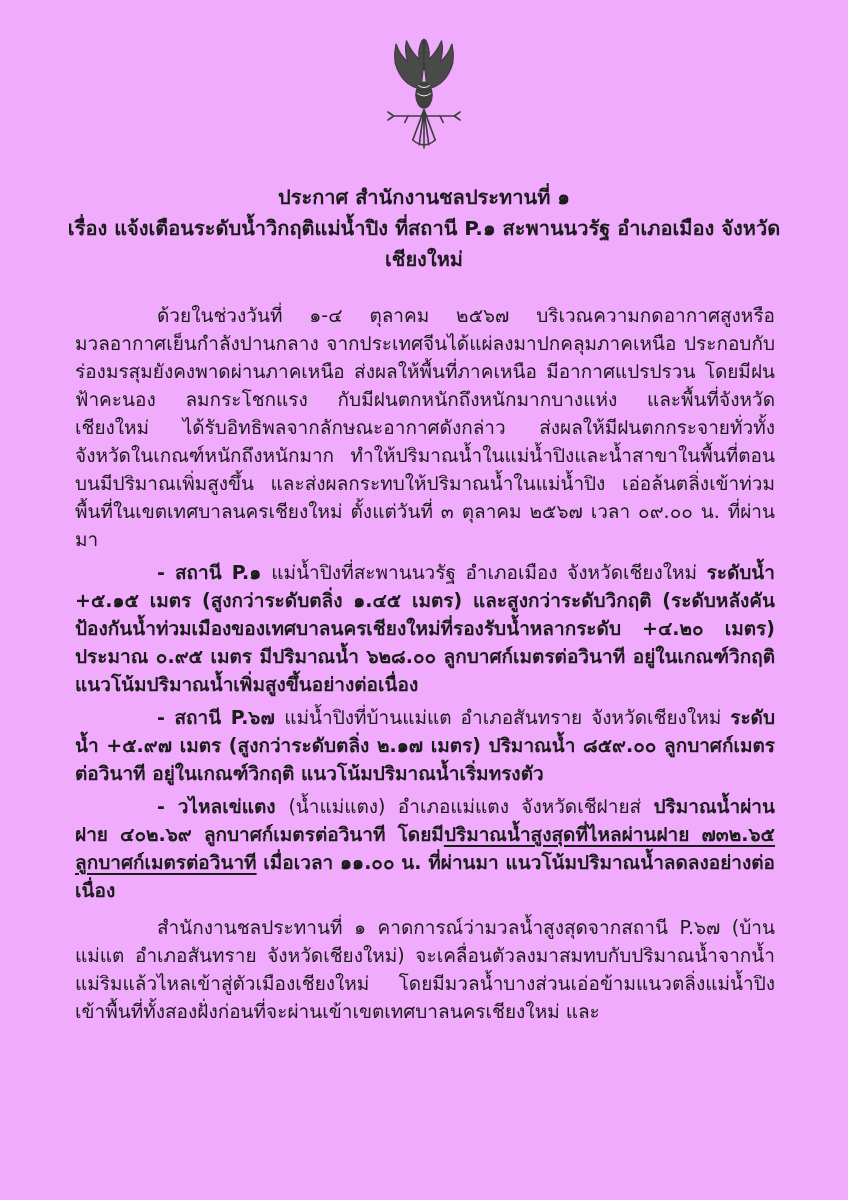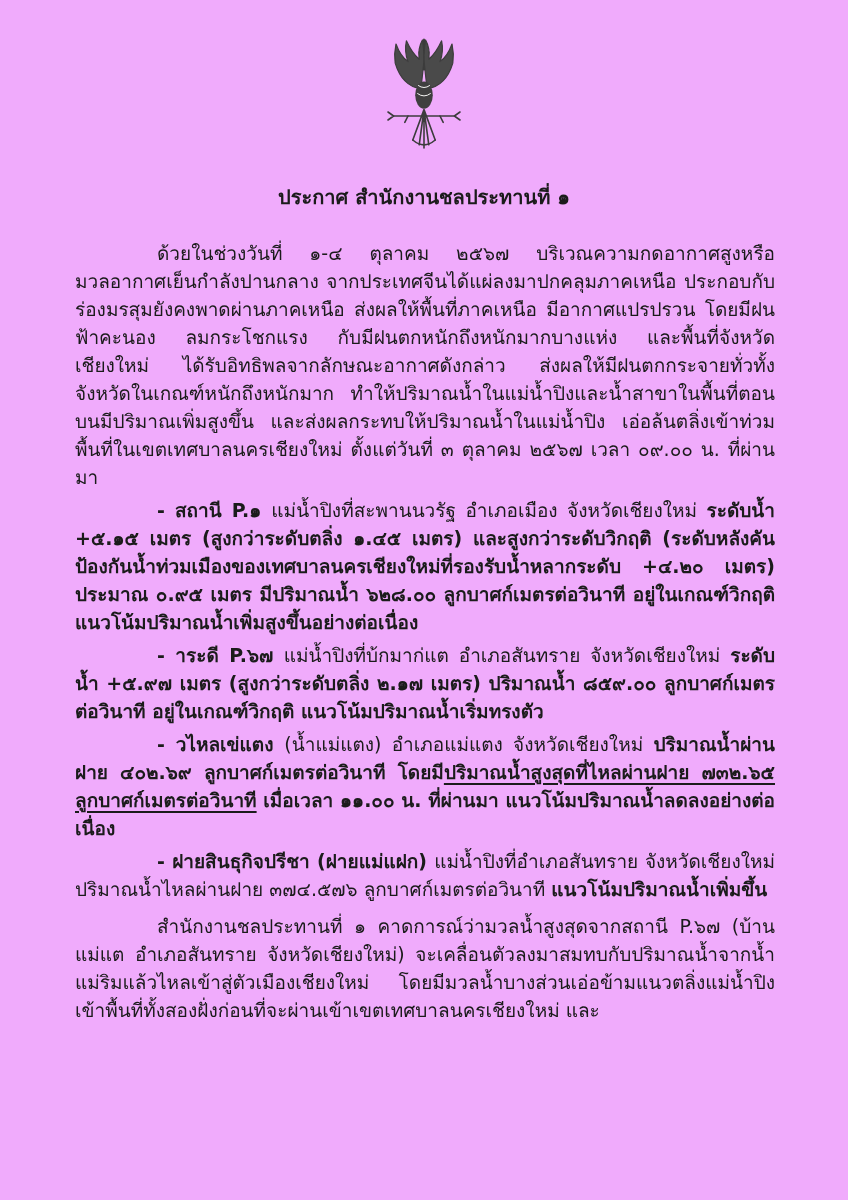--- a/index.html
+++ b/index.html
@@ -72,25 +72,25 @@
         <path d="M40 100 l-4 8 M80 100 l4 8"></path>
 
         <path d="M60 92 L46 130 M60 92 L54 136 M60 92 L60 140 M60 92 L66 136 M60 92 L74 130"></path>
         <path d="M46 130 Q60 142 74 130"></path>
       </g>
     </svg>
   </div>
 
   <div class="title-block">
     <div>ประกาศ สำนักงานชลประทานที่ ๑</div>
+    <div>เรื่อง แจ้งเตือนระดับน้ำวิกฤติแม่น้ำปิง ที่สถานี P.๑ สะพานนวรัฐ อำเภอเมือง จังหวัดเชียงใหม่</div>
   </div>
 
   <div class="content">
 
   <p class="para"><span>ด้วยในช่วงวันที่ ๑-๔ ตุลาคม ๒๕๖๗ บริเวณความกดอากาศสูงหรือมวลอากาศเย็นกำลังปานกลาง จากประเทศจีนได้แผ่ลงมาปกคลุมภาคเหนือ ประกอบกับร่องมรสุมยังคงพาดผ่านภาคเหนือ ส่งผลให้พื้นที่ภาคเหนือ มีอากาศแปรปรวน โดยมีฝนฟ้าคะนอง ลมกระโชกแรง กับมีฝนตกหนักถึงหนักมากบางแห่ง และพื้นที่จังหวัดเชียงใหม่ ได้รับอิทธิพลจากลักษณะอากาศดังกล่าว ส่งผลให้มีฝนตกกระจายทั่วทั้งจังหวัดในเกณฑ์หนักถึงหนักมาก ทำให้ปริมาณน้ำในแม่น้ำปิงและน้ำสาขาในพื้นที่ตอนบนมีปริมาณเพิ่มสูงขึ้น และส่งผลกระทบให้ปริมาณน้ำในแม่น้ำปิง เอ่อล้นตลิ่งเข้าท่วมพื้นที่ในเขตเทศบาลนครเชียงใหม่ ตั้งแต่วันที่ ๓ ตุลาคม ๒๕๖๗ เวลา ๐๙.๐๐ น. ที่ผ่านมา</span></p>
       <p class="para"><span class="b">- สถานี P.๑ </span><span>แม่น้ำปิงที่สะพานนวรัฐ อำเภอเมือง จังหวัดเชียงใหม่ </span><span class="b">ระดับน้ำ +๕.๑๕ เมตร (สูงกว่าระดับตลิ่ง ๑.๔๕ เมตร) และสูงกว่าระดับวิกฤติ (ระดับหลังคันป้องกันน้ำท่วมเมืองของเทศบาลนครเชียงใหม่ที่รองรับน้ำหลากระดับ +๔.๒๐ เมตร) ประมาณ ๐.๙๕ เมตร  มีปริมาณน้ำ ๖๒๘.๐๐ ลูกบาศก์เมตรต่อวินาที อยู่ในเกณฑ์วิกฤติ แนวโน้มปริมาณน้ำเพิ่มสูงขึ้นอย่างต่อเนื่อง</span></p>
-      <p class="para"><span class="b">- าระดี P.๖๗ </span><span>แม่น้ำปิงที่บ้กมาก่แต อำเภอสันทราย จังหวัดเชียงใหม่ </span><span class="b">ระดับน้ำ +๕.๙๗ เมตร (สูงกว่าระดับตลิ่ง ๒.๑๗ เมตร) ปริมาณน้ำ ๘๕๙.๐๐ ลูกบาศก์เมตรต่อวินาที อยู่ในเกณฑ์วิกฤติ แนวโน้มปริมาณน้ำเริ่มทรงตัว</span></p>
-      <p class="para"><span class="b">- วไหลเข่แตง </span><span>(น้ำแม่แตง) อำเภอแม่แตง จังหวัดเชียงใหม่ </span><span class="b">ปริมาณน้ำผ่านฝาย ๔๐๒.๖๙ ลูกบาศก์เมตรต่อวินาที โดยมี</span><span class="b u">ปริมาณน้ำสูงสุดที่ไหลผ่านฝาย ๗๓๒.๖๕ ลูกบาศก์เมตรต่อวินาที</span><span class="b"> เมื่อเวลา ๑๑.๐๐ น. ที่ผ่านมา แนวโน้มปริมาณน้ำลดลงอย่างต่อเนื่อง</span></p>
-      <p class="para"><span class="b">- ฝายสินธุกิจปรีชา (ฝายแม่แฝก) </span><span>แม่น้ำปิงที่อำเภอสันทราย จังหวัดเชียงใหม่  ปริมาณน้ำไหลผ่านฝาย ๓๗๔.๕๗๖ ลูกบาศก์เมตรต่อวินาที </span><span class="b">แนวโน้มปริมาณน้ำเพิ่มขึ้น</span></p>
+      <p class="para"><span class="b">- สถานี P.๖๗ </span><span>แม่น้ำปิงที่บ้านแม่แต อำเภอสันทราย จังหวัดเชียงใหม่ </span><span class="b">ระดับน้ำ +๕.๙๗ เมตร (สูงกว่าระดับตลิ่ง ๒.๑๗ เมตร) ปริมาณน้ำ ๘๕๙.๐๐ ลูกบาศก์เมตรต่อวินาที อยู่ในเกณฑ์วิกฤติ แนวโน้มปริมาณน้ำเริ่มทรงตัว</span></p>
+      <p class="para"><span class="b">- วไหลเข่แตง </span><span>(น้ำแม่แตง) อำเภอแม่แตง จังหวัดเชีฝายส่ </span><span class="b">ปริมาณน้ำผ่านฝาย ๔๐๒.๖๙ ลูกบาศก์เมตรต่อวินาที โดยมี</span><span class="b u">ปริมาณน้ำสูงสุดที่ไหลผ่านฝาย ๗๓๒.๖๕ ลูกบาศก์เมตรต่อวินาที</span><span class="b"> เมื่อเวลา ๑๑.๐๐ น. ที่ผ่านมา แนวโน้มปริมาณน้ำลดลงอย่างต่อเนื่อง</span></p>
       <p class="para gap"><span>สำนักงานชลประทานที่ ๑ คาดการณ์ว่ามวลน้ำสูงสุดจากสถานี P.๖๗ (บ้านแม่แต อำเภอสันทราย จังหวัดเชียงใหม่) จะเคลื่อนตัวลงมาสมทบกับปริมาณน้ำจากน้ำแม่ริมแล้วไหลเข้าสู่ตัวเมืองเชียงใหม่ โดยมีมวลน้ำบางส่วนเอ่อข้ามแนวตลิ่งแม่น้ำปิงเข้าพื้นที่ทั้งสองฝั่งก่อนที่จะผ่านเข้าเขตเทศบาลนครเชียงใหม่ และ</span></p>
     </div>
 
 </div>
 
 </body></html>

